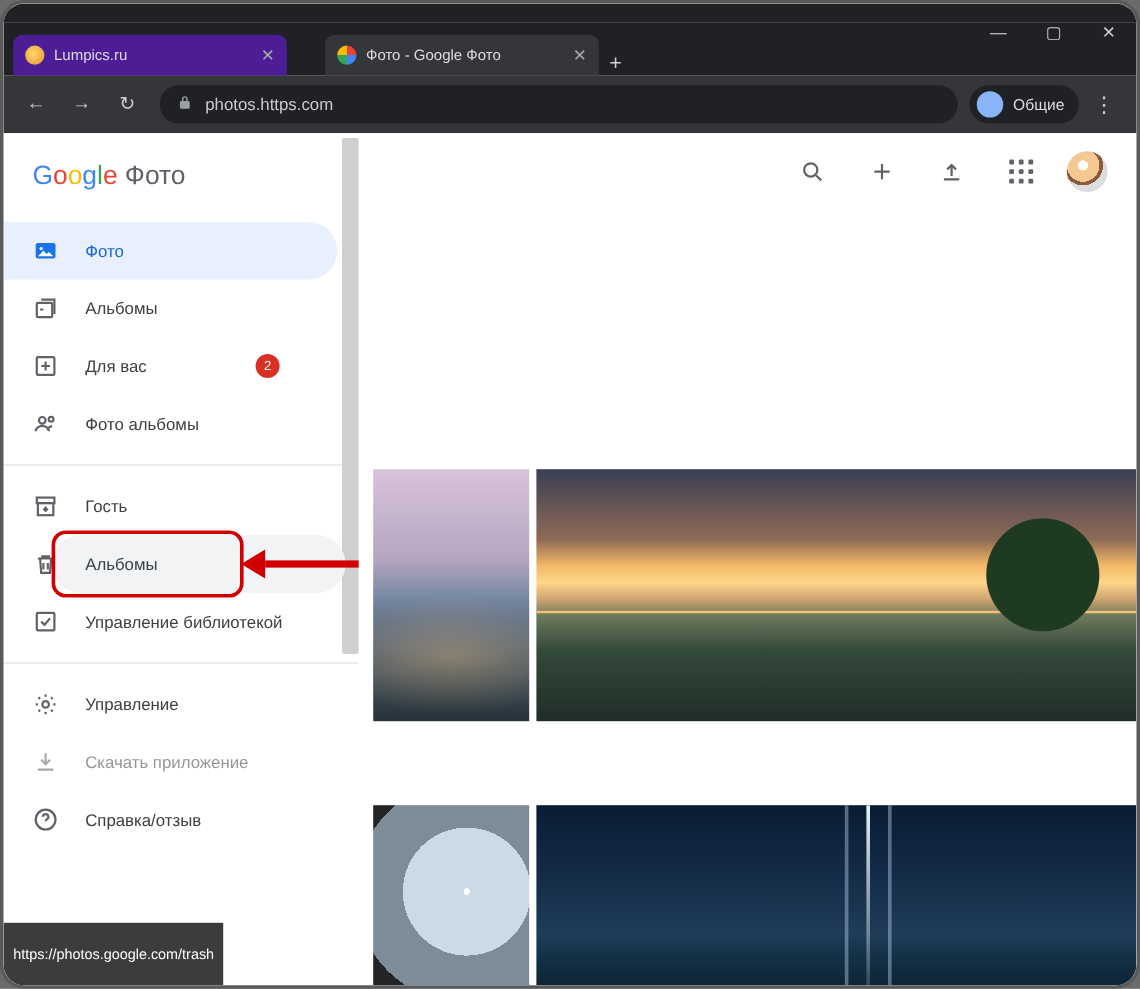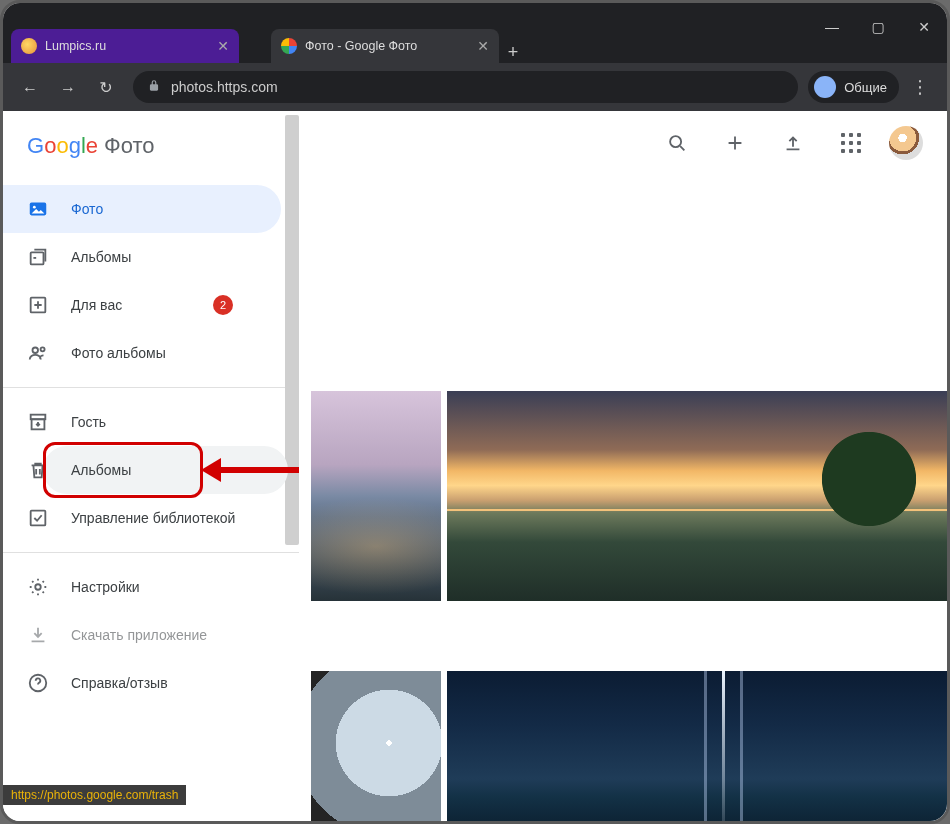--- a/index.html
+++ b/index.html
@@ -76,21 +76,21 @@
   .t1::after{content:"";position:absolute;inset:0;background:radial-gradient(ellipse 200px 80px at 50% 74%, rgba(255,200,120,.35), transparent 60%);}
   .t2 { flex: 0 0 500px; background: linear-gradient(180deg,#3a3e55 0%, #8f6b56 28%, #f2b766 38%, #ffd68a 45%, #caa070 52%, #6d7a5c 58%, #33493a 72%, #1f2e28 100%);}
   .t2::before{content:"";position:absolute;left:0;right:0;top:56%;height:2px;background:#f3c27a;}
   .t2 .tree{position:absolute;right:18px;top:28px;width:120px;height:120px;border-radius:50%;background:radial-gradient(circle,#1e3a20 0 55%,transparent 56%);}
   .row2 { position: absolute; top: 560px; left: 12px; right: 0; display:flex; gap:6px; }
   .t3 { flex:0 0 130px; height:180px; background: radial-gradient(circle at 60% 40%, #fff 0 2%, #bfcbd4 2% 40%, #7e8a94 40% 70%, #333 70% 100%); filter: contrast(1.2);}
   .t4 { flex:0 0 500px; height:180px; background: linear-gradient(180deg,#0b1c33 0%, #132a46 30%, #1f3c58 60%, #133146 70%, #071421 100%);}
   .t4::after{content:"";position:absolute;left:55%;top:0;width:3px;height:100%;background:linear-gradient(180deg,#eaf4ff,transparent);box-shadow: -18px 0 0 rgba(200,220,255,.4), 18px 0 0 rgba(200,220,255,.4);}
 
   
-  .status-link { position:absolute; left:0; bottom:16px; background:#3c3c3c; color:#eab308; font-size:12px; padding:3px 8px; z-index:10; }
+  .status-link { position:absolute; left:0; bottom:0; background:#3c3c3c; color:#ffffff; font-size:12px; padding:19px 8px; z-index:10; }
 
   .sep-space { height: 8px; }
 </style>
 </head>
 <body>
 
 <div class="frame">
 
   <div class="os-bar"></div>
 
@@ -230,21 +230,21 @@
 
       <div class="divider"></div>
 
       <div class="nav-item">
         <span class="nav-icon">
             <svg viewBox="0 0 24 24" fill="none" stroke="#5f6368" stroke-width="2">
               <circle cx="12" cy="12" r="3"></circle>
               <path d="M12 3v2M12 19v2M3 12h2M19 12h2M5.6 5.6l1.4 1.4M17 17l1.4 1.4M18.4 5.6 17 7M7 17l-1.4 1.4"></path>
             </svg>
           </span>
-        <span>Настройки</span>
+        <span>Управление</span>
       </div>
       <div class="nav-item" style="opacity:.55">
         <span class="nav-icon">
             <svg viewBox="0 0 24 24" fill="none" stroke="#5f6368" stroke-width="2">
               <path d="M12 4v10m-4-4 4 4 4-4M5 19h14"></path>
             </svg>
           </span>
         <span>Скачать приложение</span>
       </div>
       <div class="nav-item">

